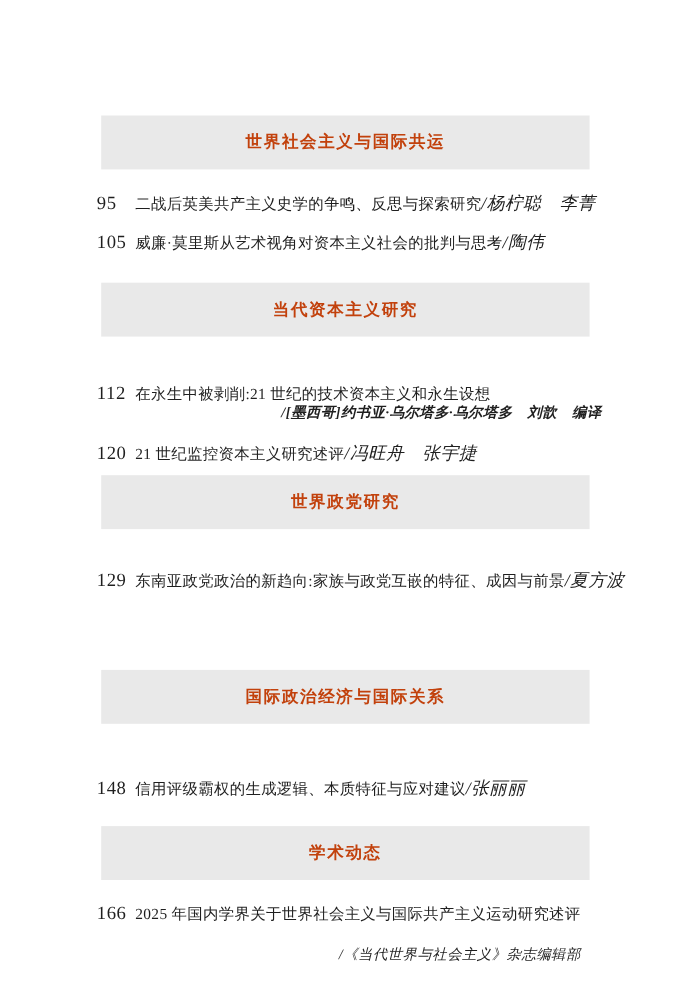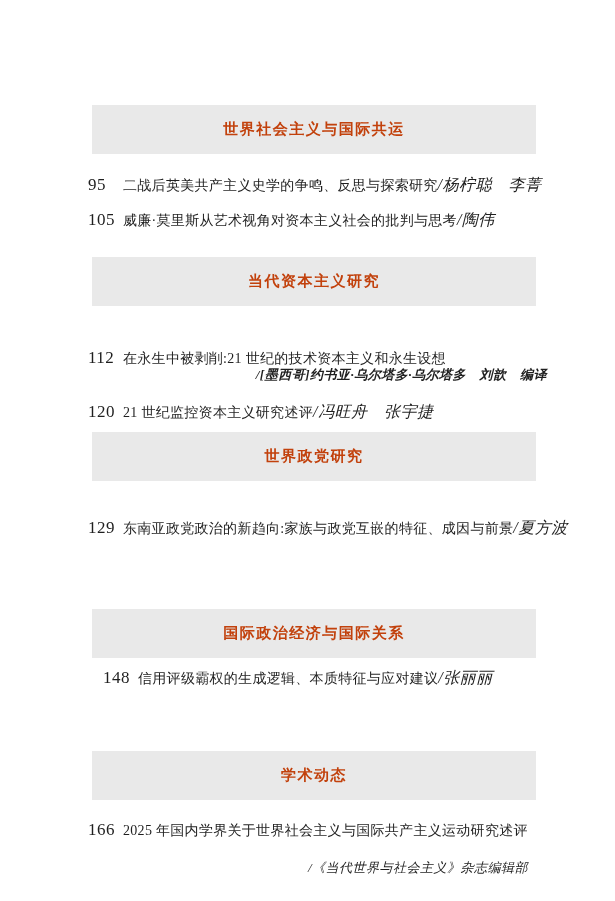--- a/index.html
+++ b/index.html
@@ -65,21 +65,21 @@
   .band-3 { top: 432px; }
   .band-4 { top: 597px; margin-top: 12px; }
   .band-5 { top: 751px; }
   .row-95  { top: 176px; }
   .row-105 { top: 211px; }
   .row-112 { top: 329px; margin-top: 20px; }
   .carry-112 { top: 366px; right: 68px; font-weight: bold; }
   .row-120 { top: 403px; }
   .row-129 { top: 519px; }
   .row-139 { top: 553px; }
-  .row-148 { top: 669px; margin-left: 15px; }
+  .row-148 { top: 708px; }
   .row-157 { top: 704px; }
   .row-166 { top: 821px; }
   .carry-166 { top: 859px; right: 87px; }
 </style>
 </head>
 <body>
 
 <div class="page">
 
   <div class="band band-1">

